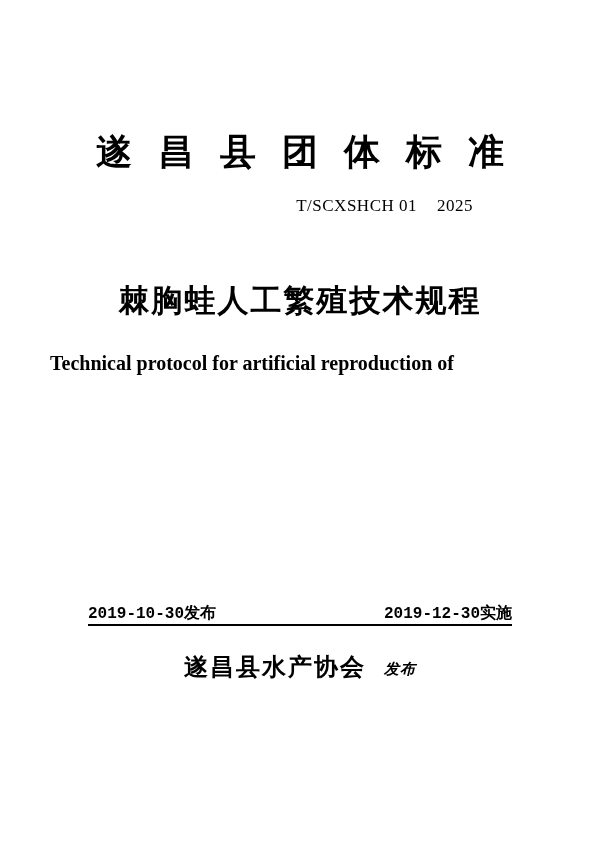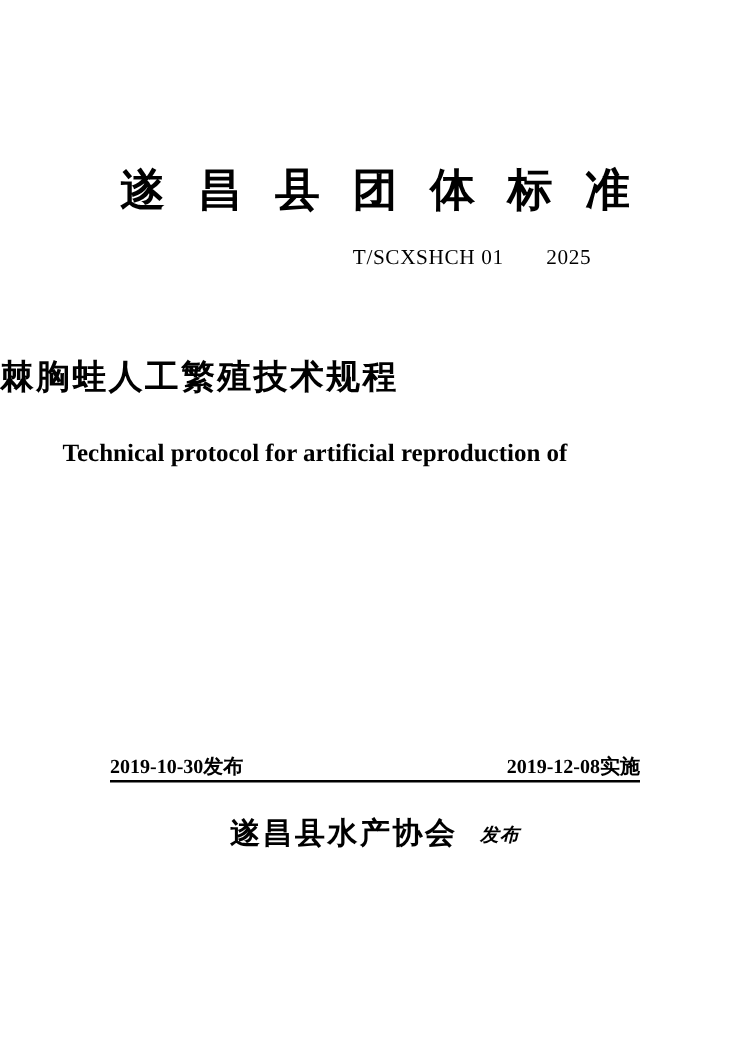--- a/index.html
+++ b/index.html
@@ -35,39 +35,39 @@
     letter-spacing: 26px;
     margin-right: -26px; 
   }
 
   
   .standard-code {
     position: absolute;
     top: 196px;
     right: 127px;
     display: inline-flex;
-    gap: 34px;
+    gap: 20px;
     font-family: "Liberation Serif", serif;
     font-size: 17px;
     line-height: 20px;
     letter-spacing: 0.5px;
     white-space: pre;
   }
 
   
   .doc-title {
     position: absolute;
     top: 283px;
     left: 0;
     width: 600px;
     margin: 0;
-    text-align: left;
+    text-align: center;
     font-family: "Liberation Sans", sans-serif;
     font-weight: bold;
-    font-size: 27px;
+    font-size: 31px;
     line-height: 36px;
     letter-spacing: 2px;
     white-space: nowrap;
   }
 
   .english-title {
     position: absolute;
     top: 346px;
     left: 0;
     width: 504px;
@@ -78,21 +78,21 @@
     line-height: 34px;
   }
 
   .dates-row {
     position: absolute;
     top: 604px;
     left: 88px;
     width: 424px;
     display: flex;
     justify-content: space-between;
-    font-family: Liberation Serif, serif;
+    font-family: Liberation Mono, monospace;
     font-weight: bold;
     font-size: 16px;
     line-height: 20px;
     white-space: nowrap;
     gap: 11px;
   }
 
   .rule {
     position: absolute;
     top: 624px;
@@ -143,21 +143,21 @@
   </div>
 
   <h1 class="doc-title">棘胸蛙人工繁殖技术规程</h1>
 
   <div class="english-title">
     <div>Technical protocol for artificial reproduction of</div>
   </div>
 
   <div class="dates-row">
     <span>2019-10-30发布</span>
-    <span>2019-12-08实施</span>
+    <span>2019-12-30实施</span>
   </div>
 
   <div class="rule"></div>
 
   <div class="publisher-row">
     <span class="publisher-name">遂昌县水产协会</span>
     <span class="publish-label">发布</span>
   </div>
 
 </div>

